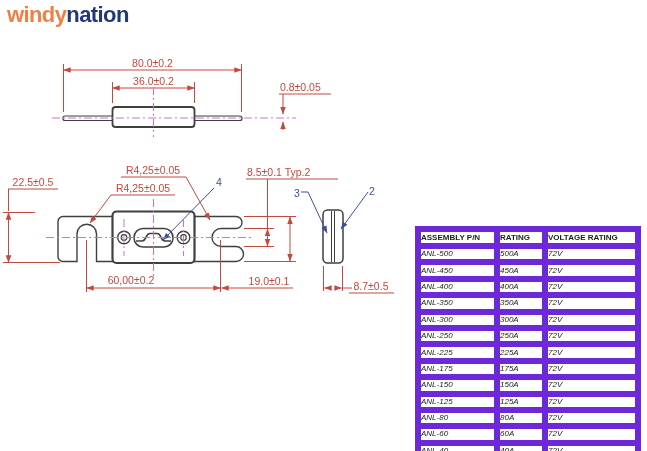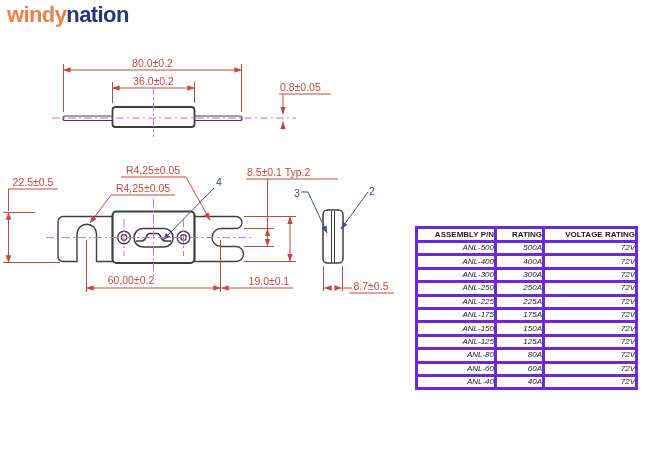--- a/index.html
+++ b/index.html
@@ -5,21 +5,21 @@
   html,body{margin:0;padding:0;background:#fff;}
   #stage{position:relative;width:647px;height:451px;background:#fff;overflow:hidden;
          font-family:"Liberation Sans",sans-serif;padding-left:32px;}
   #logo{position:absolute;left:7px;top:2px;font-size:22px;font-weight:bold;
         letter-spacing:-0.6px;white-space:nowrap;}
   #logo .w1{color:#ef8045;}
   #logo .w2{color:#21397b;}
   #drawing{position:absolute;left:0;top:0;}
   #spec-table{position:absolute;left:415px;top:226px;width:220px;border-collapse:collapse;
               table-layout:fixed;font-size:8px;color:#1c1c1c;}
-  #spec-table th,#spec-table td{border:3px solid #6d28d9;text-align:right;padding:0;
+  #spec-table th,#spec-table td{border:6px solid #6d28d9;text-align:left;padding:0;
               line-height:1;overflow:hidden;white-space:nowrap;}
   #spec-table th{height:11px;font-weight:bold;font-size:8px;}
   #spec-table td{height:10.4px;font-style:italic;}
   svg text{font-family:"Liberation Sans",sans-serif;}
   .dimtxt{fill:#c5483f;font-size:10.5px;}
   .calltxt{fill:#3f4f9c;font-size:10.5px;}
 </style>
 </head>
 <body>
 
@@ -155,25 +155,35 @@
         <th>VOLTAGE RATING</th>
       </tr>
     </thead>
     <tbody>
       <tr>
           <td>ANL-500</td>
           <td>500A</td>
           <td>72V</td>
         </tr>
       <tr>
+          <td>ANL-450</td>
+          <td>450A</td>
+          <td>72V</td>
+        </tr>
+      <tr>
           <td>ANL-400</td>
           <td>400A</td>
           <td>72V</td>
         </tr>
       <tr>
+          <td>ANL-350</td>
+          <td>350A</td>
+          <td>72V</td>
+        </tr>
+      <tr>
           <td>ANL-300</td>
           <td>300A</td>
           <td>72V</td>
         </tr>
       <tr>
           <td>ANL-250</td>
           <td>250A</td>
           <td>72V</td>
         </tr>
       <tr>

